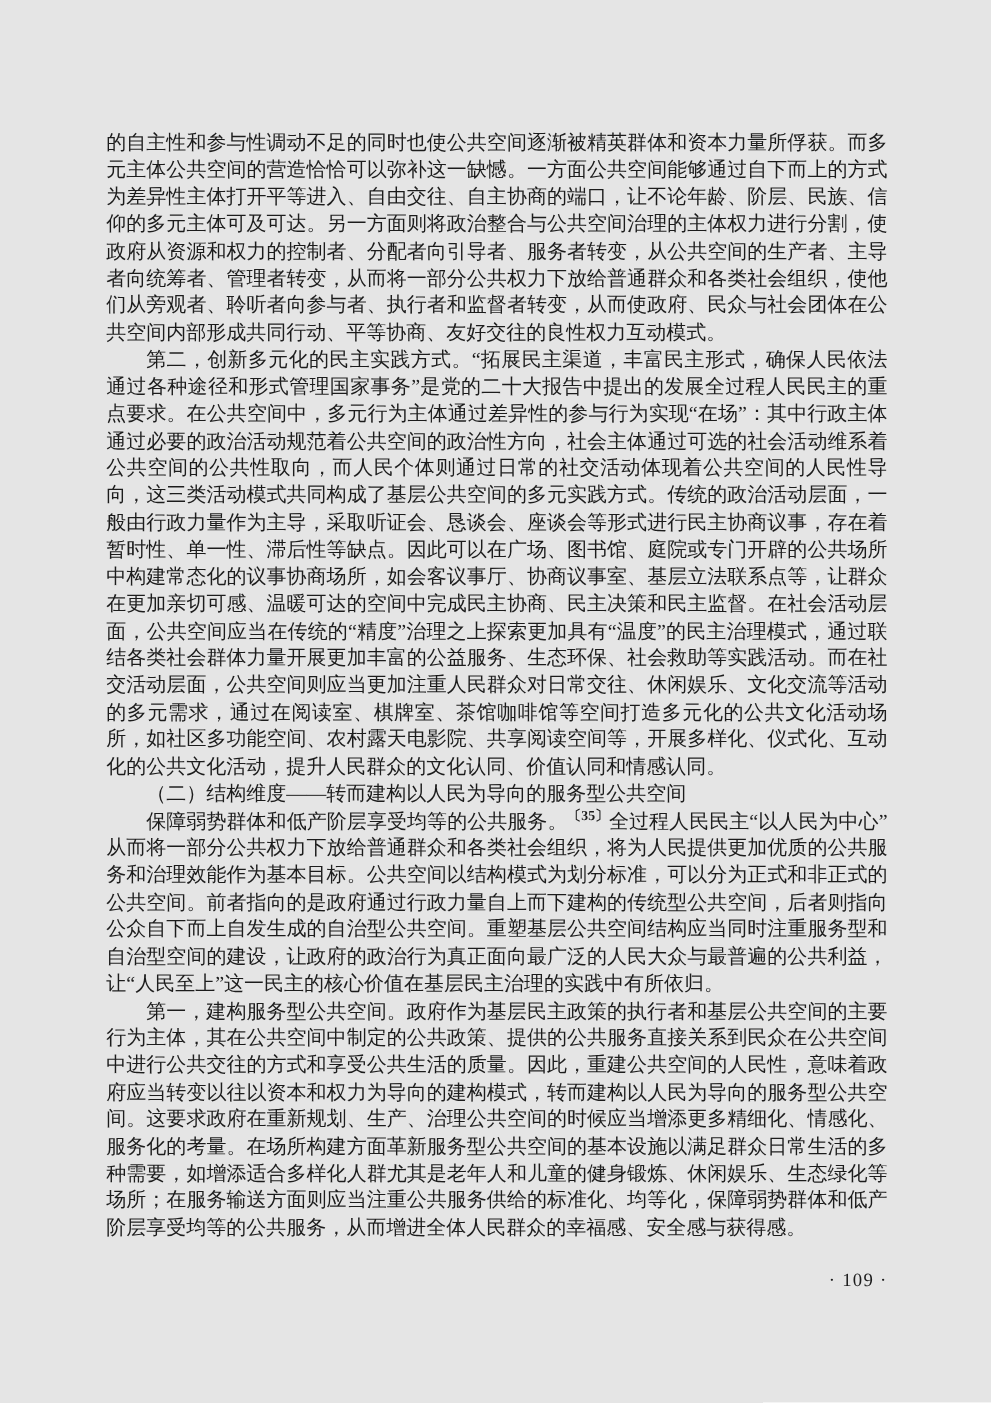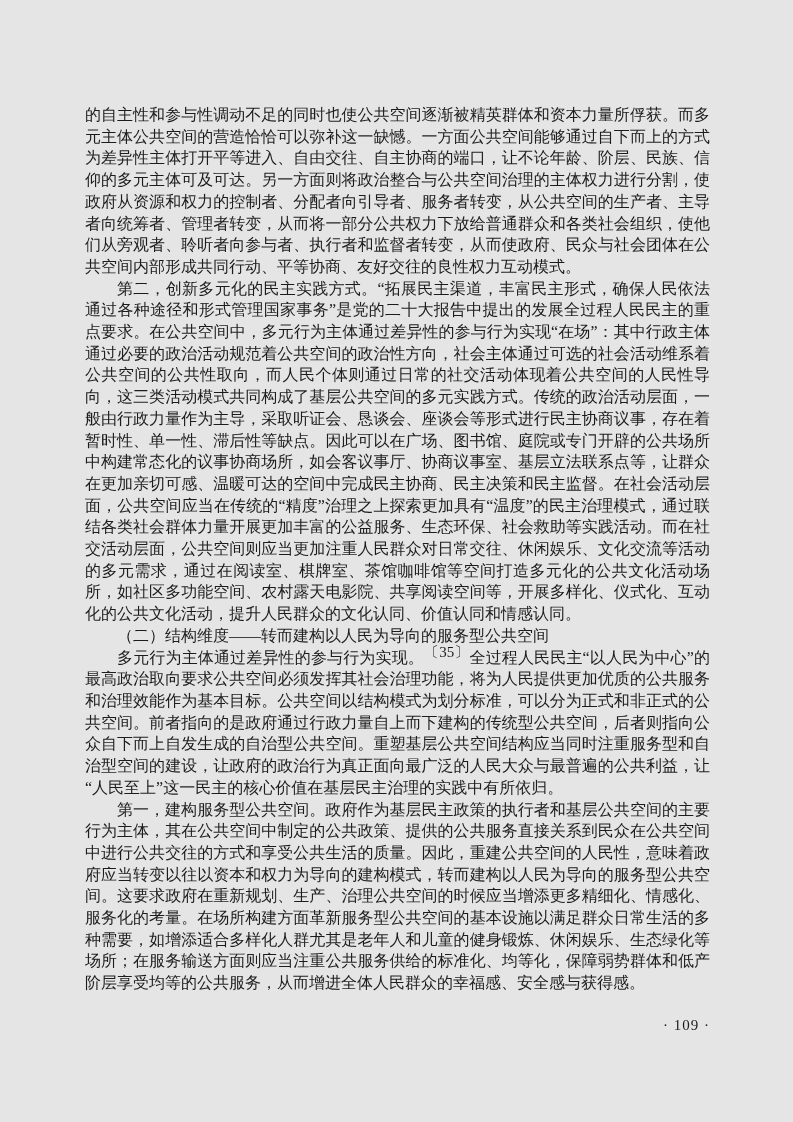--- a/index.html
+++ b/index.html
@@ -32,41 +32,42 @@
     word-break: break-all;
     overflow-wrap: break-word;
   }
   .para.indent {
     text-indent: 2em;
   }
   .para.heading {
     font-weight: normal; 
   }
   sup.fn {
-    font-size: 15px;
+    font-size: 11px;
     line-height: 0;
     vertical-align: super;
     letter-spacing: 0;
+    font-weight: bold;
   }
   .page-number {
     position: absolute;
     right: 83px;
     top: 1015px;
     font-size: 15px;
     line-height: 21px;
     color: #1c1c1c;
     text-align: right;
     letter-spacing: 1px;
   }
 </style>
 </head>
 <body>
 
 <div class="page">
   <div class="doc-body">
       <p class="para"><span>的自主性和参与性调动不足的同时也使公共空间逐渐被精英群体和资本力量所俘获。而多元主体公共空间的营造恰恰可以弥补这一缺憾。一方面公共空间能够通过自下而上的方式为差异性主体打开平等进入、自由交往、自主协商的端口，让不论年龄、阶层、民族、信仰的多元主体可及可达。另一方面则将政治整合与公共空间治理的主体权力进行分割，使政府从资源和权力的控制者、分配者向引导者、服务者转变，从公共空间的生产者、主导者向统筹者、管理者转变，从而将一部分公共权力下放给普通群众和各类社会组织，使他们从旁观者、聆听者向参与者、执行者和监督者转变，从而使政府、民众与社会团体在公共空间内部形成共同行动、平等协商、友好交往的良性权力互动模式。</span></p>
       <p class="para indent"><span>第二，创新多元化的民主实践方式。“拓展民主渠道，丰富民主形式，确保人民依法通过各种途径和形式管理国家事务”是党的二十大报告中提出的发展全过程人民民主的重点要求。在公共空间中，多元行为主体通过差异性的参与行为实现“在场”：其中行政主体通过必要的政治活动规范着公共空间的政治性方向，社会主体通过可选的社会活动维系着公共空间的公共性取向，而人民个体则通过日常的社交活动体现着公共空间的人民性导向，这三类活动模式共同构成了基层公共空间的多元实践方式。传统的政治活动层面，一般由行政力量作为主导，采取听证会、恳谈会、座谈会等形式进行民主协商议事，存在着暂时性、单一性、滞后性等缺点。因此可以在广场、图书馆、庭院或专门开辟的公共场所中构建常态化的议事协商场所，如会客议事厅、协商议事室、基层立法联系点等，让群众在更加亲切可感、温暖可达的空间中完成民主协商、民主决策和民主监督。在社会活动层面，公共空间应当在传统的“精度”治理之上探索更加具有“温度”的民主治理模式，通过联结各类社会群体力量开展更加丰富的公益服务、生态环保、社会救助等实践活动。而在社交活动层面，公共空间则应当更加注重人民群众对日常交往、休闲娱乐、文化交流等活动的多元需求，通过在阅读室、棋牌室、茶馆咖啡馆等空间打造多元化的公共文化活动场所，如社区多功能空间、农村露天电影院、共享阅读空间等，开展多样化、仪式化、互动化的公共文化活动，提升人民群众的文化认同、价值认同和情感认同。</span></p>
       <p class="para indent heading"><span>（二）结构维度——转而建构以人民为导向的服务型公共空间</span></p>
-      <p class="para indent"><span>多元行为主体通过差异性的参与行为实现。</span><sup class="fn">〔35〕</sup><span>全过程人民民主“以人民为中心”的最高政治取向要求公共空间必须发挥其社会治理功能，将为人民提供更加优质的公共服务和治理效能作为基本目标。公共空间以结构模式为划分标准，可以分为正式和非正式的公共空间。前者指向的是政府通过行政力量自上而下建构的传统型公共空间，后者则指向公众自下而上自发生成的自治型公共空间。重塑基层公共空间结构应当同时注重服务型和自治型空间的建设，让政府的政治行为真正面向最广泛的人民大众与最普遍的公共利益，让“人民至上”这一民主的核心价值在基层民主治理的实践中有所依归。</span></p>
+      <p class="para indent"><span>保障弱势群体和低产阶层享受均等的公共服务。</span><sup class="fn">〔35〕</sup><span>全过程人民民主“以人民为中心”从而将一部分公共权力下放给普通群众和各类社会组织，将为人民提供更加优质的公共服务和治理效能作为基本目标。公共空间以结构模式为划分标准，可以分为正式和非正式的公共空间。前者指向的是政府通过行政力量自上而下建构的传统型公共空间，后者则指向公众自下而上自发生成的自治型公共空间。重塑基层公共空间结构应当同时注重服务型和自治型空间的建设，让政府的政治行为真正面向最广泛的人民大众与最普遍的公共利益，让“人民至上”这一民主的核心价值在基层民主治理的实践中有所依归。</span></p>
       <p class="para indent"><span>第一，建构服务型公共空间。政府作为基层民主政策的执行者和基层公共空间的主要行为主体，其在公共空间中制定的公共政策、提供的公共服务直接关系到民众在公共空间中进行公共交往的方式和享受公共生活的质量。因此，重建公共空间的人民性，意味着政府应当转变以往以资本和权力为导向的建构模式，转而建构以人民为导向的服务型公共空间。这要求政府在重新规划、生产、治理公共空间的时候应当增添更多精细化、情感化、服务化的考量。在场所构建方面革新服务型公共空间的基本设施以满足群众日常生活的多种需要，如增添适合多样化人群尤其是老年人和儿童的健身锻炼、休闲娱乐、生态绿化等场所；在服务输送方面则应当注重公共服务供给的标准化、均等化，保障弱势群体和低产阶层享受均等的公共服务，从而增进全体人民群众的幸福感、安全感与获得感。</span></p>
     </div>
   <div class="page-number">· 109 ·</div>
 </div>
 
 </body></html>

